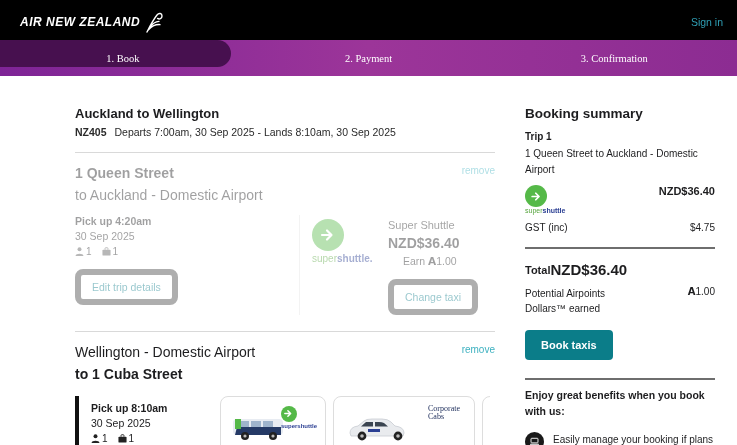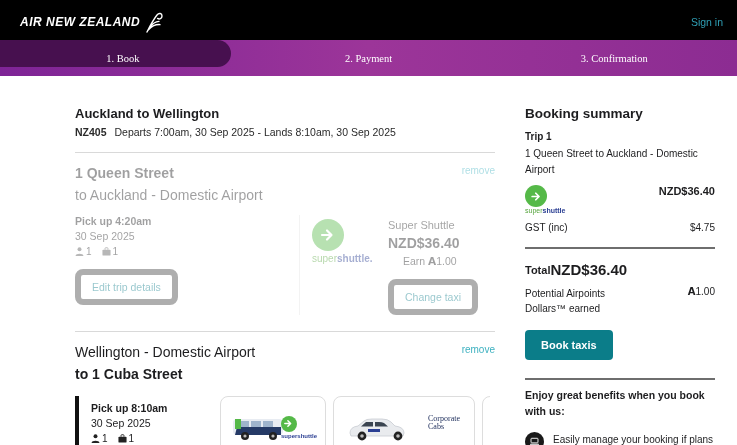--- a/index.html
+++ b/index.html
@@ -67,21 +67,21 @@
 
   
   .trip2-body { display:flex; margin-top:14px; }
   .pickup-block { width:145px; flex:none; border-left:4px solid #111;
     padding:6px 0 0 12px; }
   .cards { display:flex; gap:7px; width:270px; overflow:hidden; flex:none; }
   .card { border:1px solid #ddd; border-radius:8px; padding:8px 8px 10px;
     flex:none; background:#fff; cursor:pointer; }
   .card.c1 { width:106px; } .card.c2 { width:142px; } .card.ghost { width:60px; }
   .card-img { height:58px; position:relative; }
-  .card-logo-badge { position:absolute; top:10px; right:0; }
+  .card-logo-badge { position:absolute; top:0; right:0; }
   .cc-logo { font-family:"Liberation Serif", serif; color:#21315e; font-size:8px;
     line-height:1.05; text-align:left; }
 
   
   .bs-title { font-size:13.5px; font-weight:bold; }
   .bs-trip-label { font-size:10px; font-weight:bold; margin-top:10px; }
   .bs-trip-desc { font-size:10px; margin-top:4px; line-height:1.55; }
   .bs-row { display:flex; justify-content:space-between; align-items:flex-start;
     margin-top:8px; }
   .bs-logo { text-align:left; }

